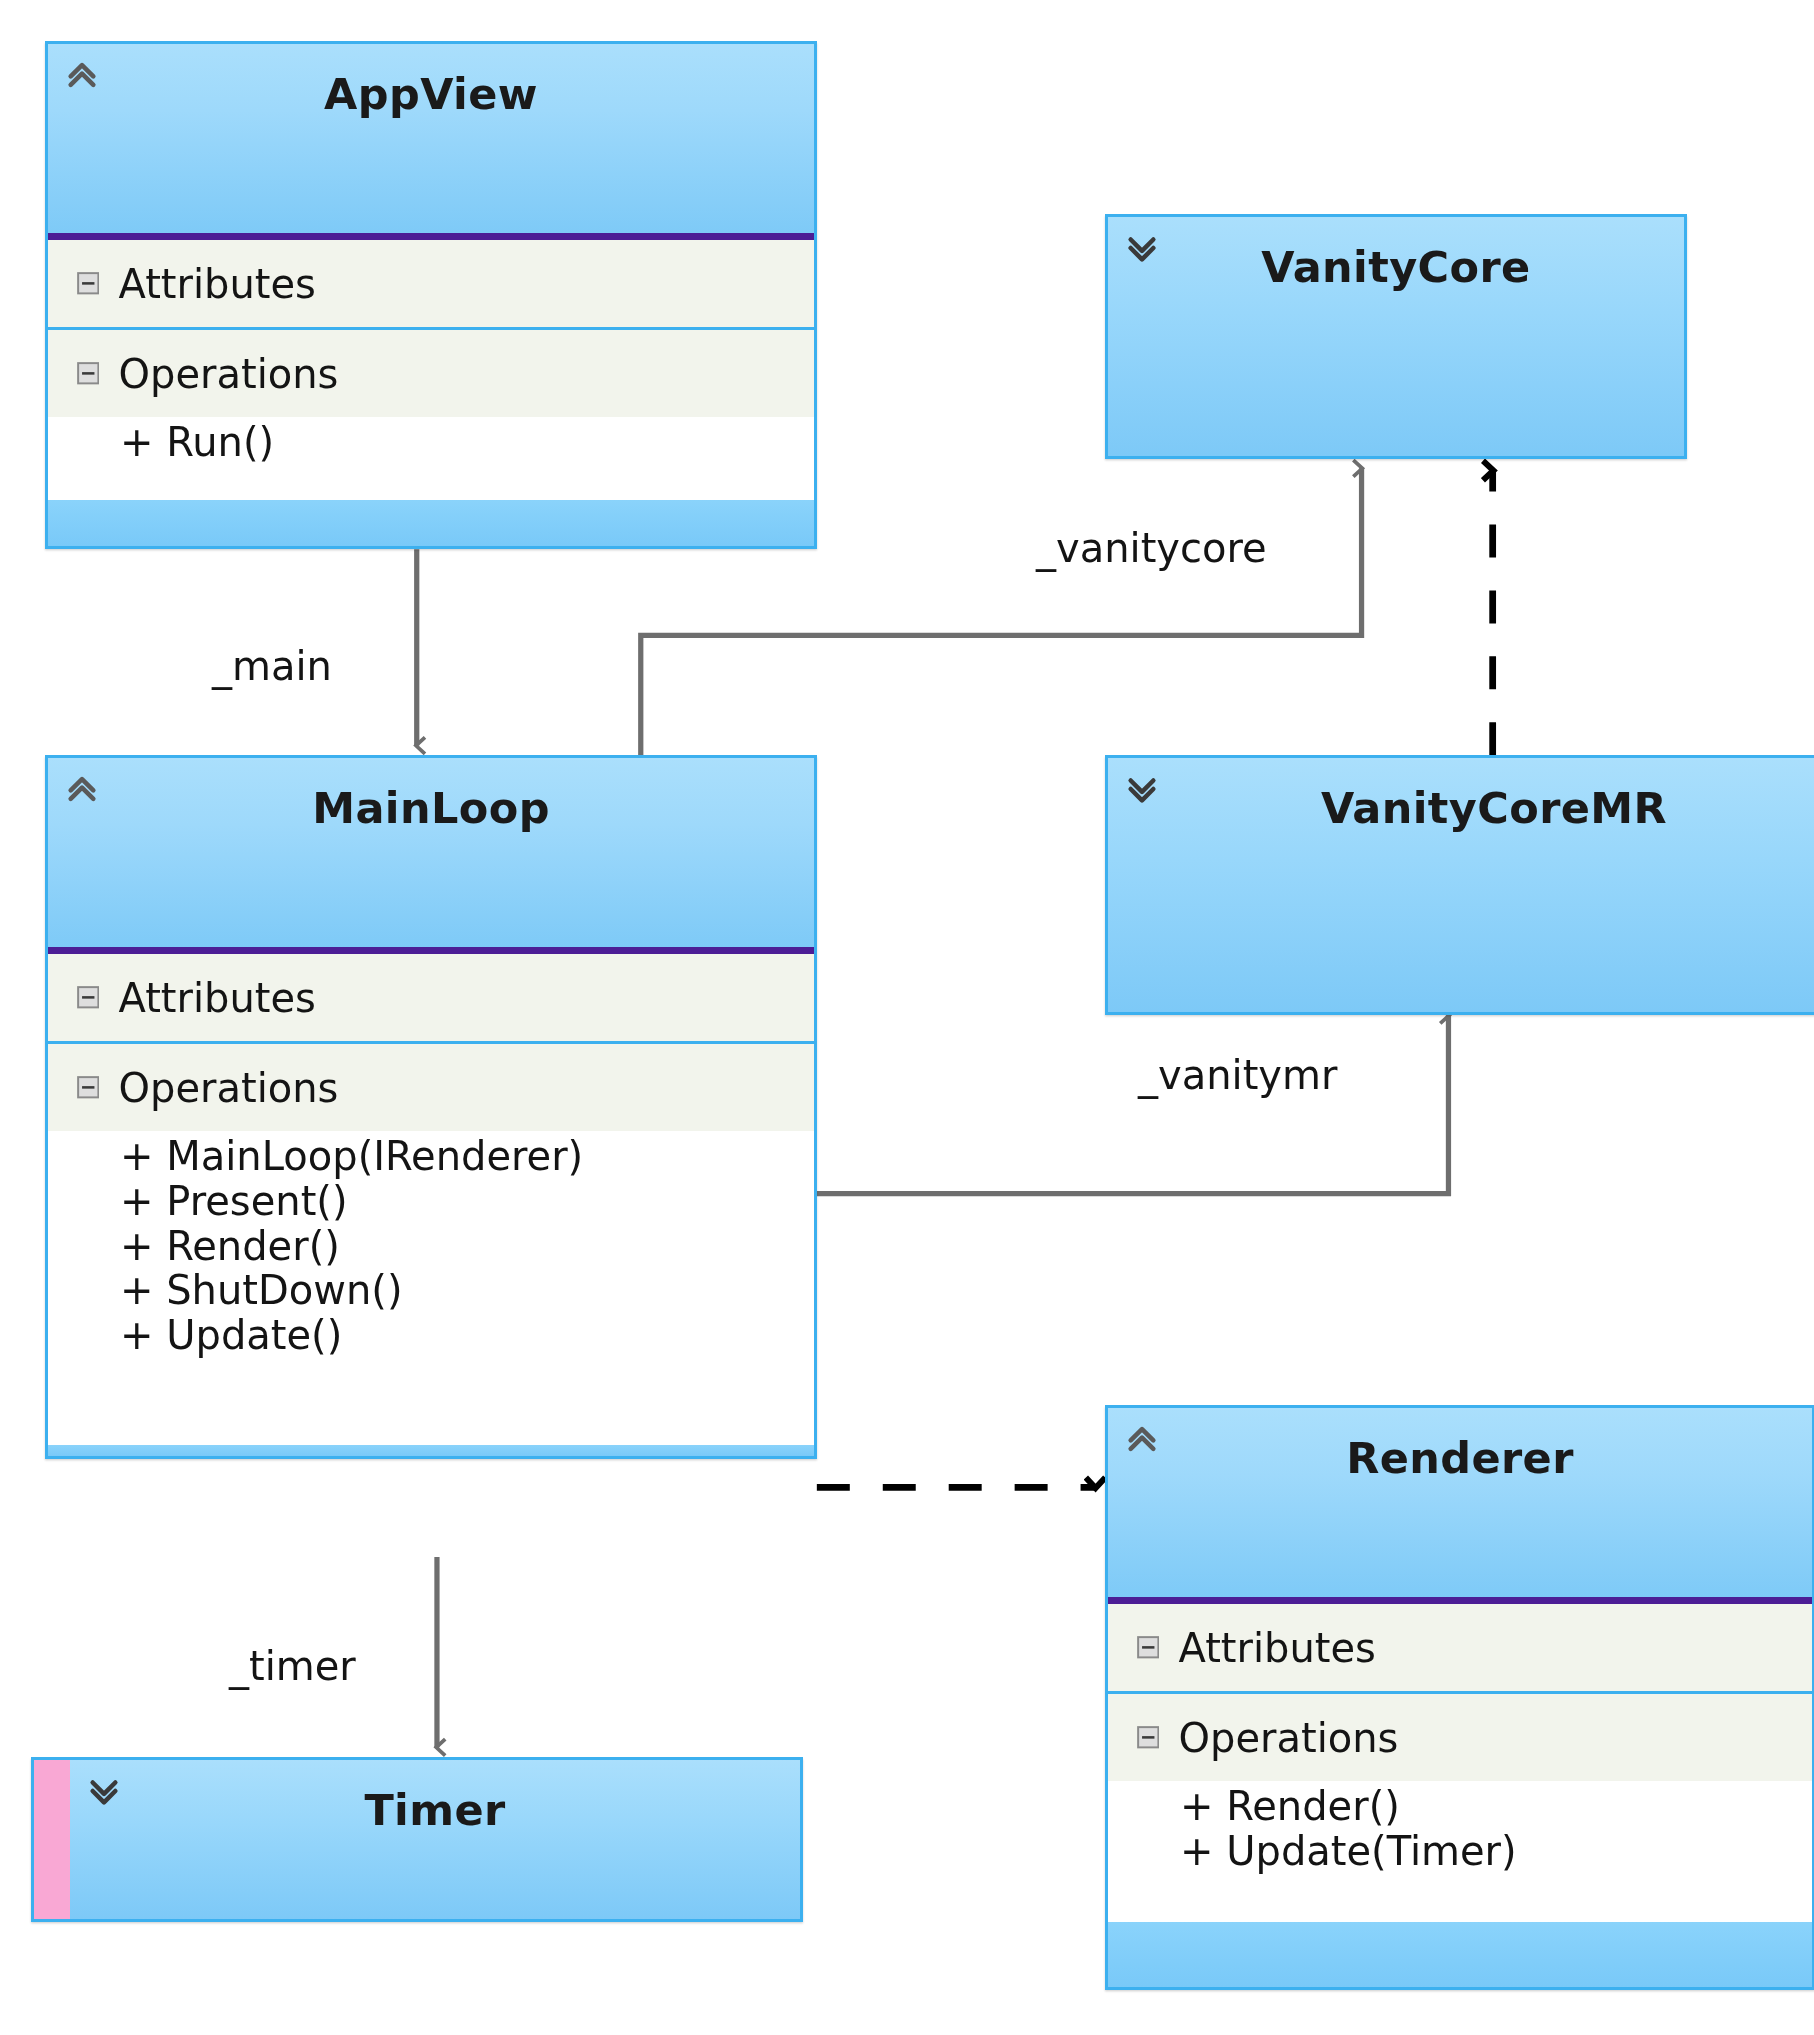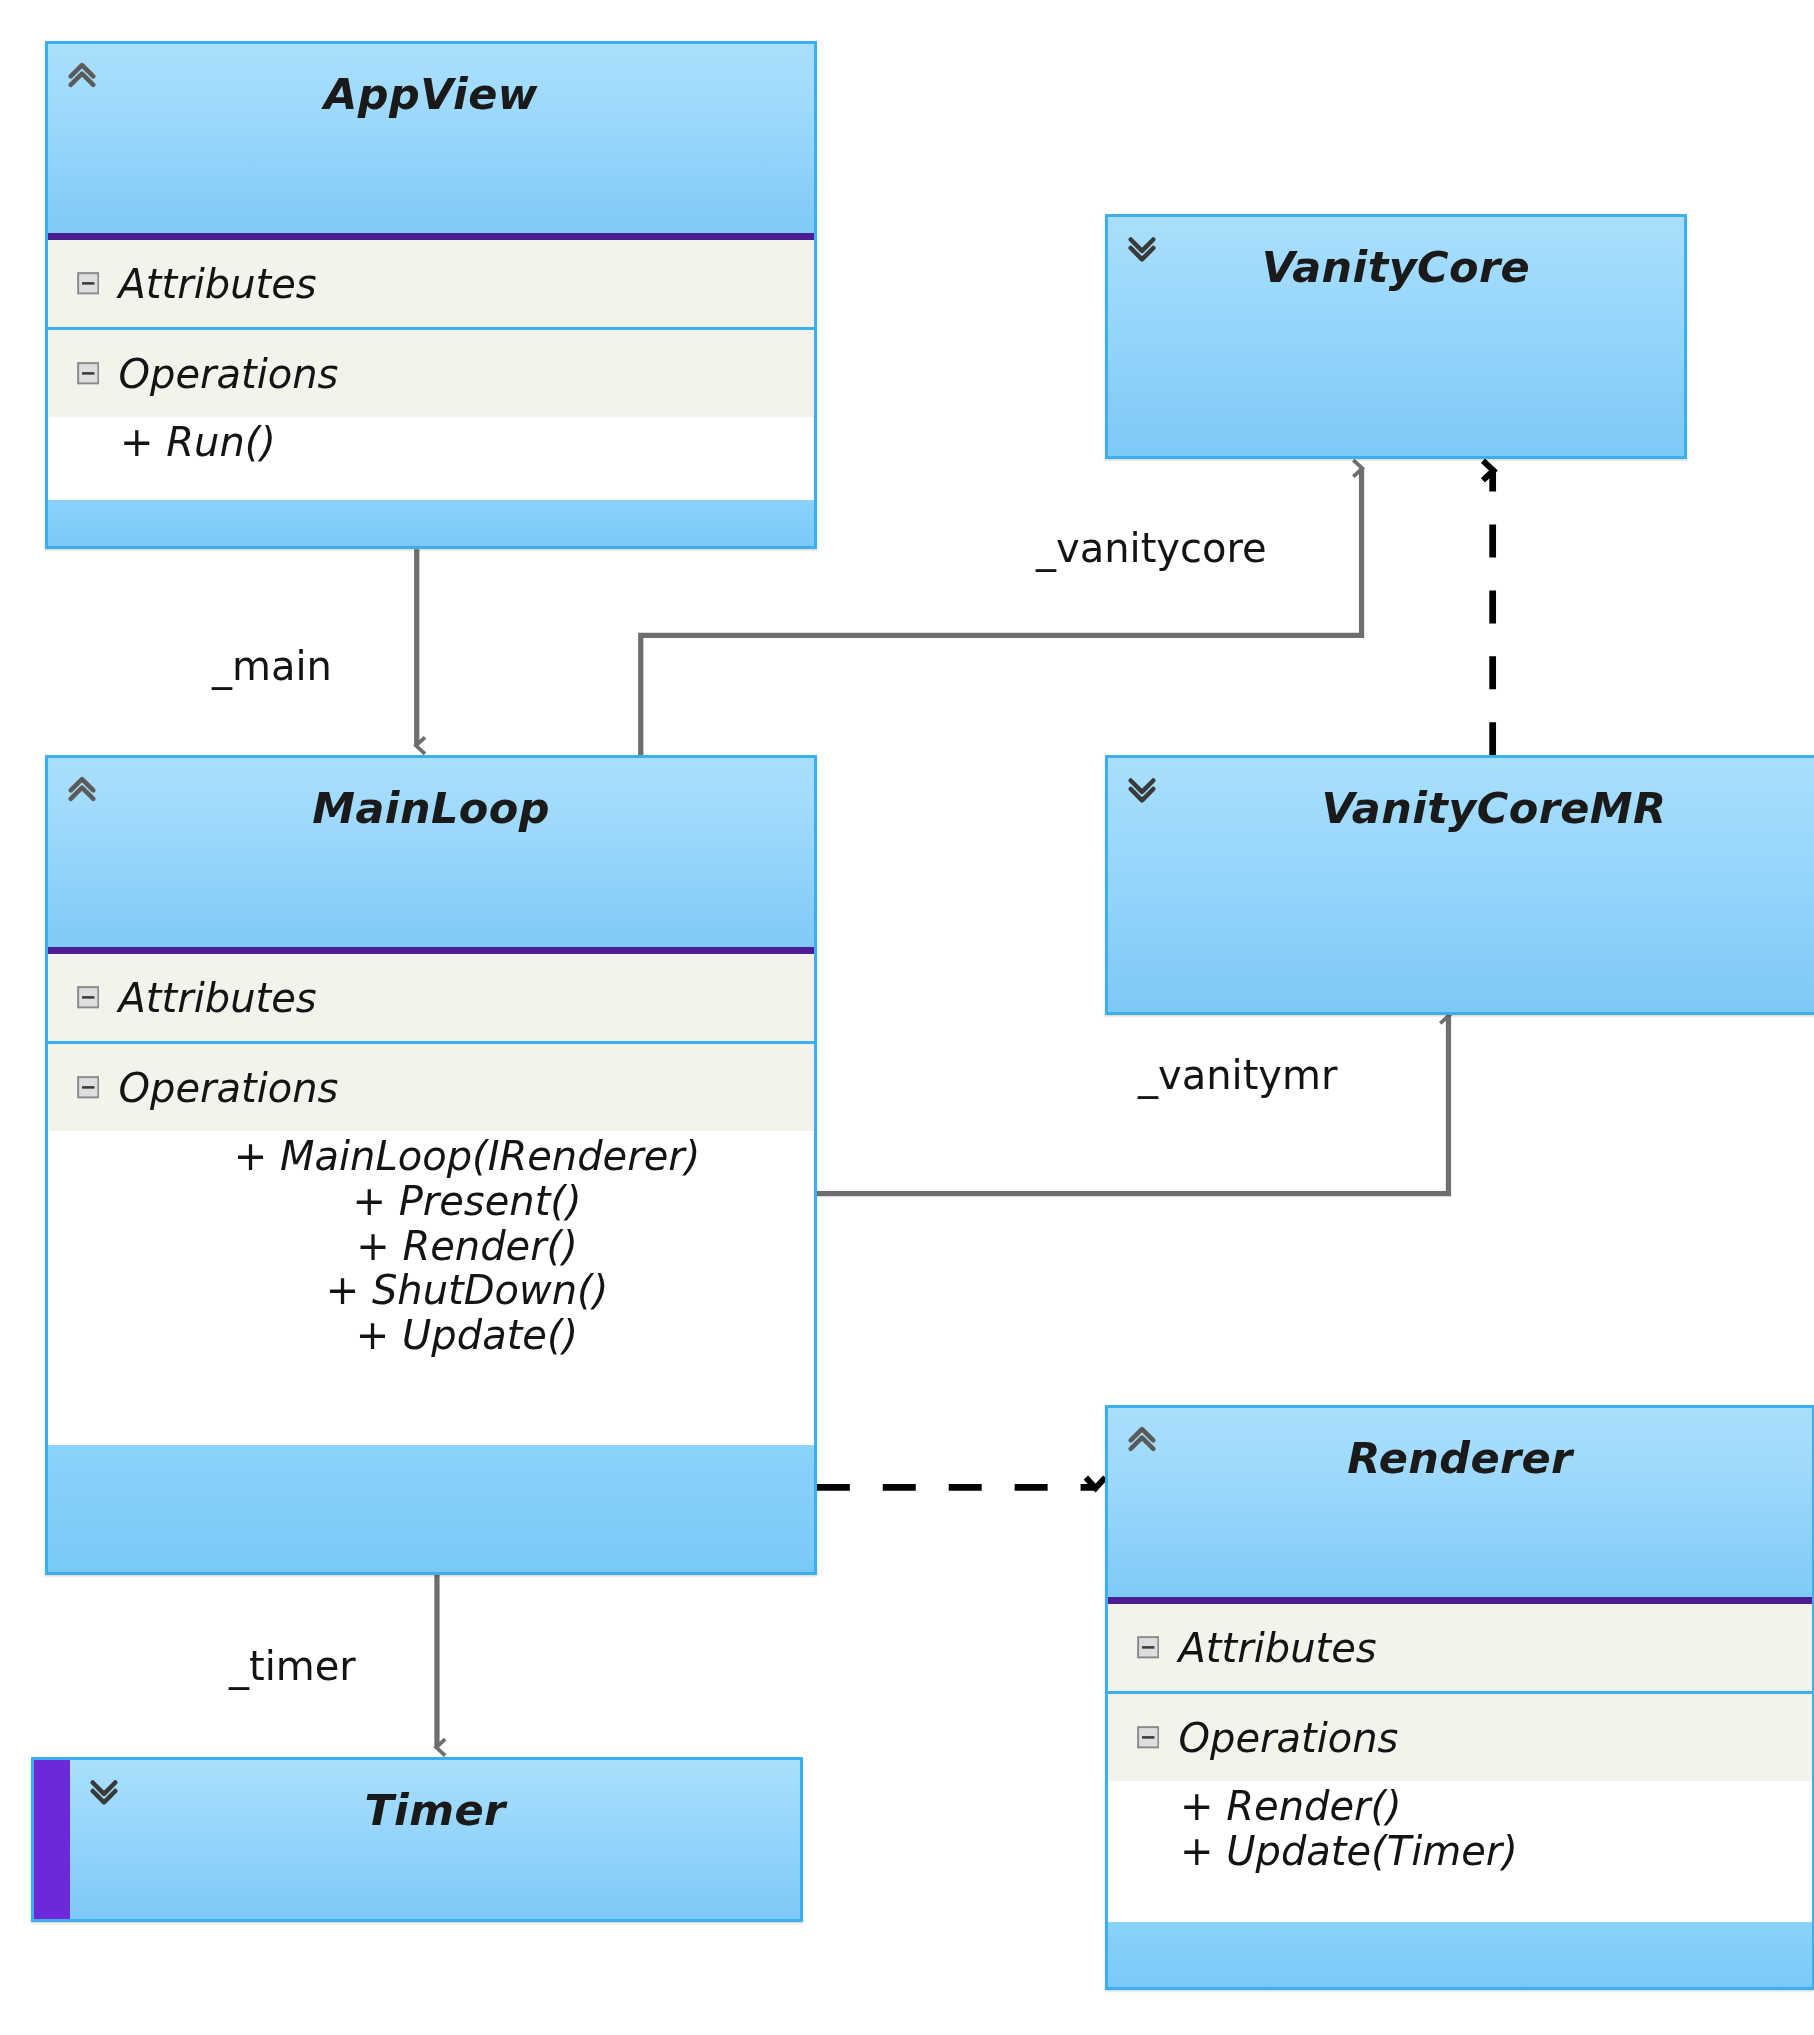--- a/index.html
+++ b/index.html
@@ -16,25 +16,24 @@
     height: 2035px;
     background: #ffffff;
     overflow: hidden;
   }
 
   
   .uml-class {
     position: absolute;
     box-sizing: border-box;
     border: 3px solid #3cb0ef;
-    background: #6d28d9;
+    background: #f9a8d4;
     display: flex;
     flex-direction: column;
     box-shadow: 0 1.5px 2.2px rgba(0,0,0,0.18);
-    font-style: italic;
   }
   .uml-header {
     position: relative;
     background: linear-gradient(to bottom, #aadffc 0%, #9ed9fb 35%, #7ecaf7 100%);
     flex: 0 0 auto;
     display: flex;
     align-items: flex-start;
     justify-content: center;
   }
   .uml-class.collapsed .uml-header {
@@ -201,21 +200,21 @@
       <span class="chev" style="left:16.5px; top:13.5px;">
         <svg viewBox="0 0 24 24">
             <path d="M4 6 L12 14 L20 6" fill="none" stroke="#3a3a3a" stroke-width="3.2" stroke-linecap="round" stroke-linejoin="round"></path>
             <path d="M4 12 L12 20 L20 12" fill="none" stroke="#3a3a3a" stroke-width="3.2" stroke-linecap="round" stroke-linejoin="round"></path>
           </svg>
       </span>
       <span class="uml-title" style="margin-top:28.5px;">VanityCore</span>
     </div>
   </div>
 
-  <div class="uml-class" id="cls-mainloop" style="left:45px; top:755px; width:772px; height:820px;text-align:center;">
+  <div class="uml-class" id="cls-mainloop" style="left:45px; top:755px; width:772px; height:704px;">
     <div class="uml-header" style="height:189px;">
       <span class="chev" style="left:16.5px; top:13.5px;">
         <svg viewBox="0 0 24 24">
             <path d="M4 13 L12 5 L20 13" fill="none" stroke="#5a5a5a" stroke-width="3.2" stroke-linecap="round" stroke-linejoin="round"></path>
             <path d="M4 19 L12 11 L20 19" fill="none" stroke="#5a5a5a" stroke-width="3.2" stroke-linecap="round" stroke-linejoin="round"></path>
           </svg>
       </span>
       <span class="uml-title" style="margin-top:28.5px;">MainLoop</span>
     </div>
     <div class="uml-section first" style="height:87px;">

